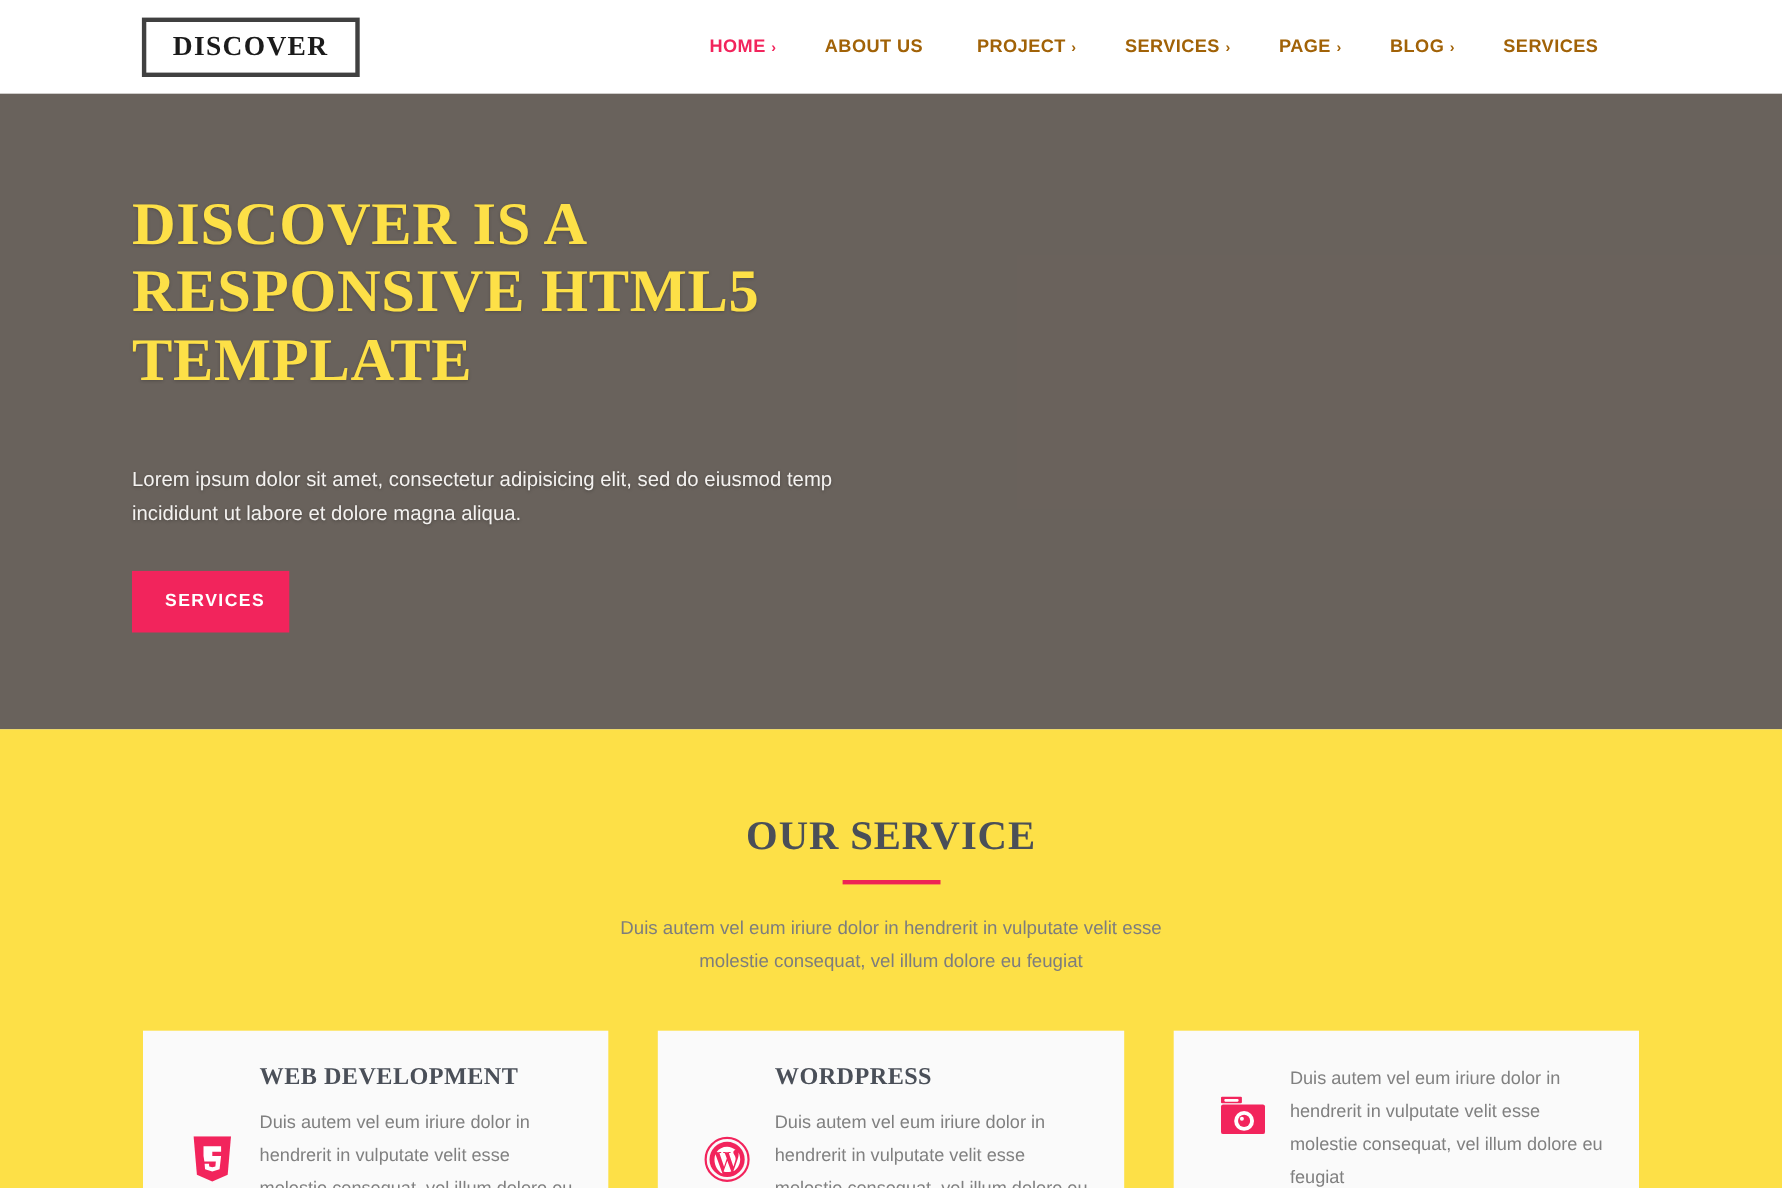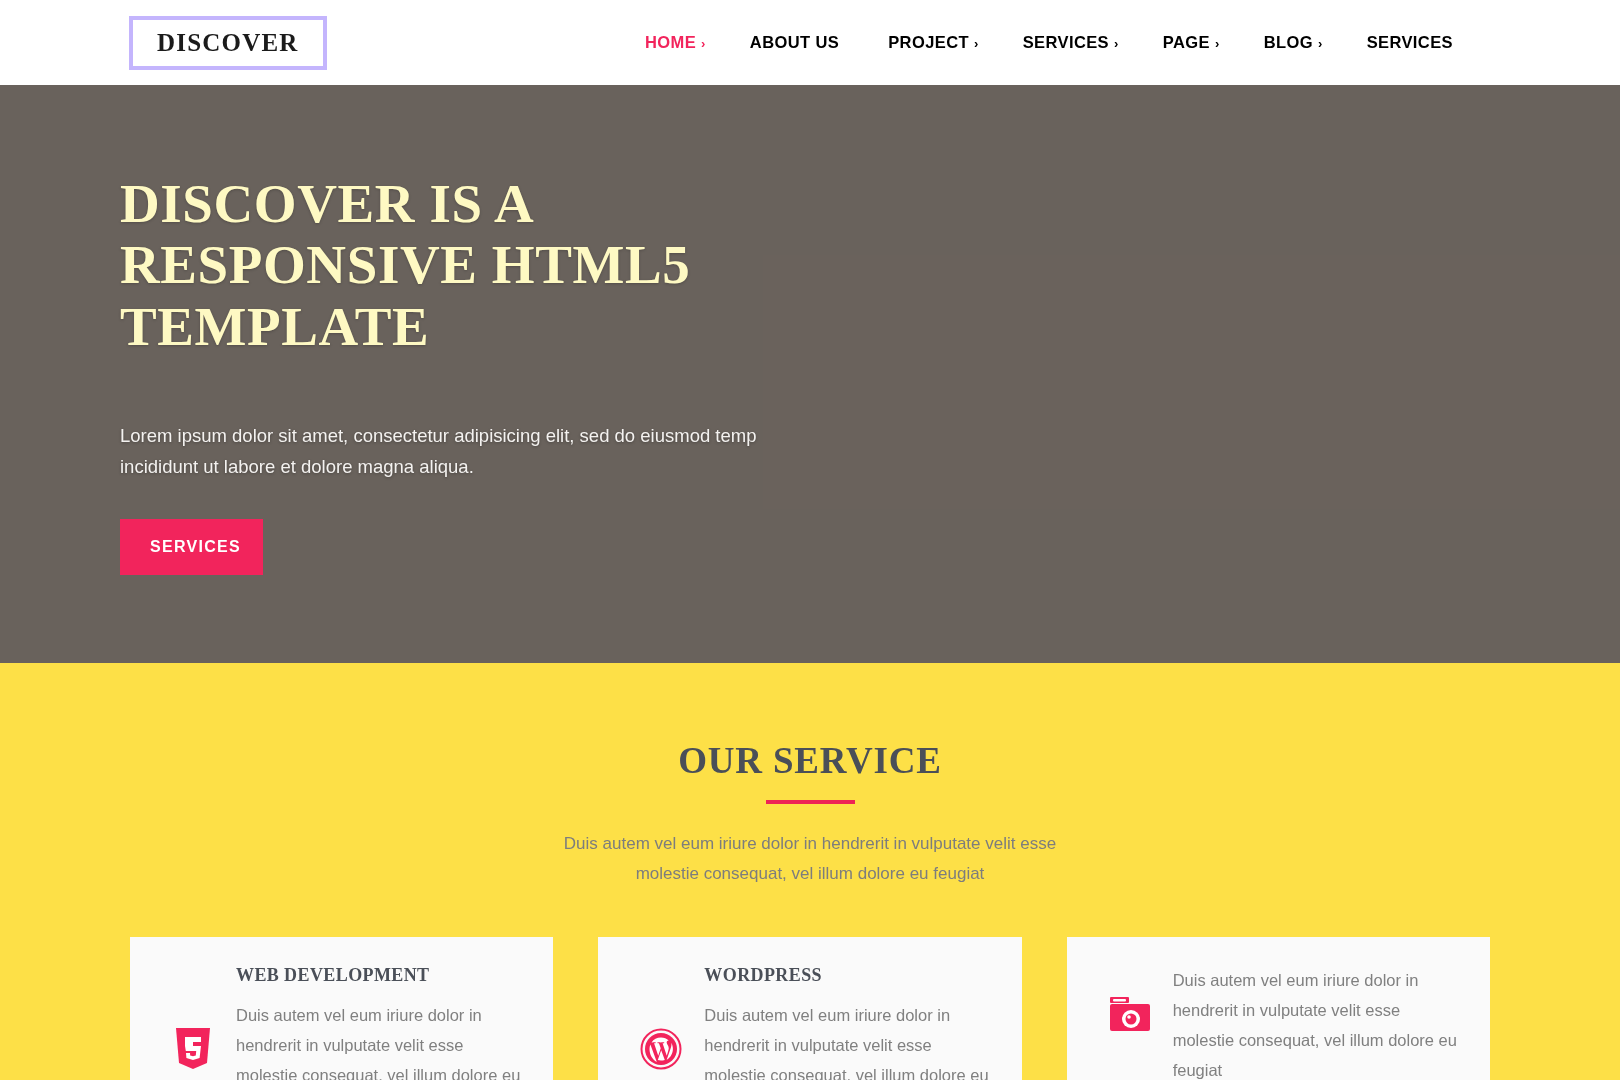--- a/index.html
+++ b/index.html
@@ -14,21 +14,21 @@
   .site-header{
     position:relative;
     height:85px;
     background:#ffffff;
     display:flex;
     align-items:center;
     z-index:5;
   }
   .logo-box{
     margin-left:129px;
-    border:4px solid #c4b5fd;
+    border:4px solid #404040;
     padding:10px 24px 11px 24px;
     background:#ffffff;
     display:inline-block;
   }
   .logo-text{
     font-family:"Liberation Serif", serif;
     font-weight:bold;
     font-size:25px;
     letter-spacing:1.2px;
     color:#1b1b1b;
@@ -42,21 +42,21 @@
     align-items:flex-end;
     gap:0px;
   }
   .nav-item{
     display:flex;
     align-items:baseline;
     padding:0 22px;
     font-size:16.5px;
     font-weight:bold;
     letter-spacing:0.4px;
-    color:#000000;
+    color:#a16207;
     text-decoration:none;
     white-space:nowrap;
     cursor:pointer;
   }
   .nav-item.is-active{ color:#f2245c; }
   .nav-caret{
     font-size:13px;
     margin-left:5px;
     font-weight:bold;
     line-height:1;
@@ -106,21 +106,21 @@
     display:flex;
     flex-direction:column;
     justify-content:center;
   }
   .hero-title{
     font-family:"Liberation Serif", serif;
     font-weight:bold;
     font-size:55px;
     line-height:1.12;
     letter-spacing:0.6px;
-    color:#fef9c3;
+    color:#fde047;
     max-width:640px;
     text-transform:uppercase;
     margin-bottom:15px;
     text-shadow:0 1px 3px rgba(0,0,0,0.22);
   }
   .hero-sub{
     font-size:18.5px;
     line-height:1.72;
     color:#f4f2f0;
     max-width:640px;
@@ -182,21 +182,21 @@
   .service-card{
     flex:1;
     background:#fafafa;
     padding:28px 26px 30px 26px;
     position:relative;
     min-height:160px;
   }
   .card-title{
     font-family:"Liberation Serif", serif;
     font-weight:bold;
-    font-size:18px;
+    font-size:22px;
     letter-spacing:0.4px;
     color:#4a4f58;
     text-transform:uppercase;
     margin-left:80px;
     margin-bottom:14px;
   }
   .card-body{
     display:flex;
     align-items:flex-start;
     gap:20px;

